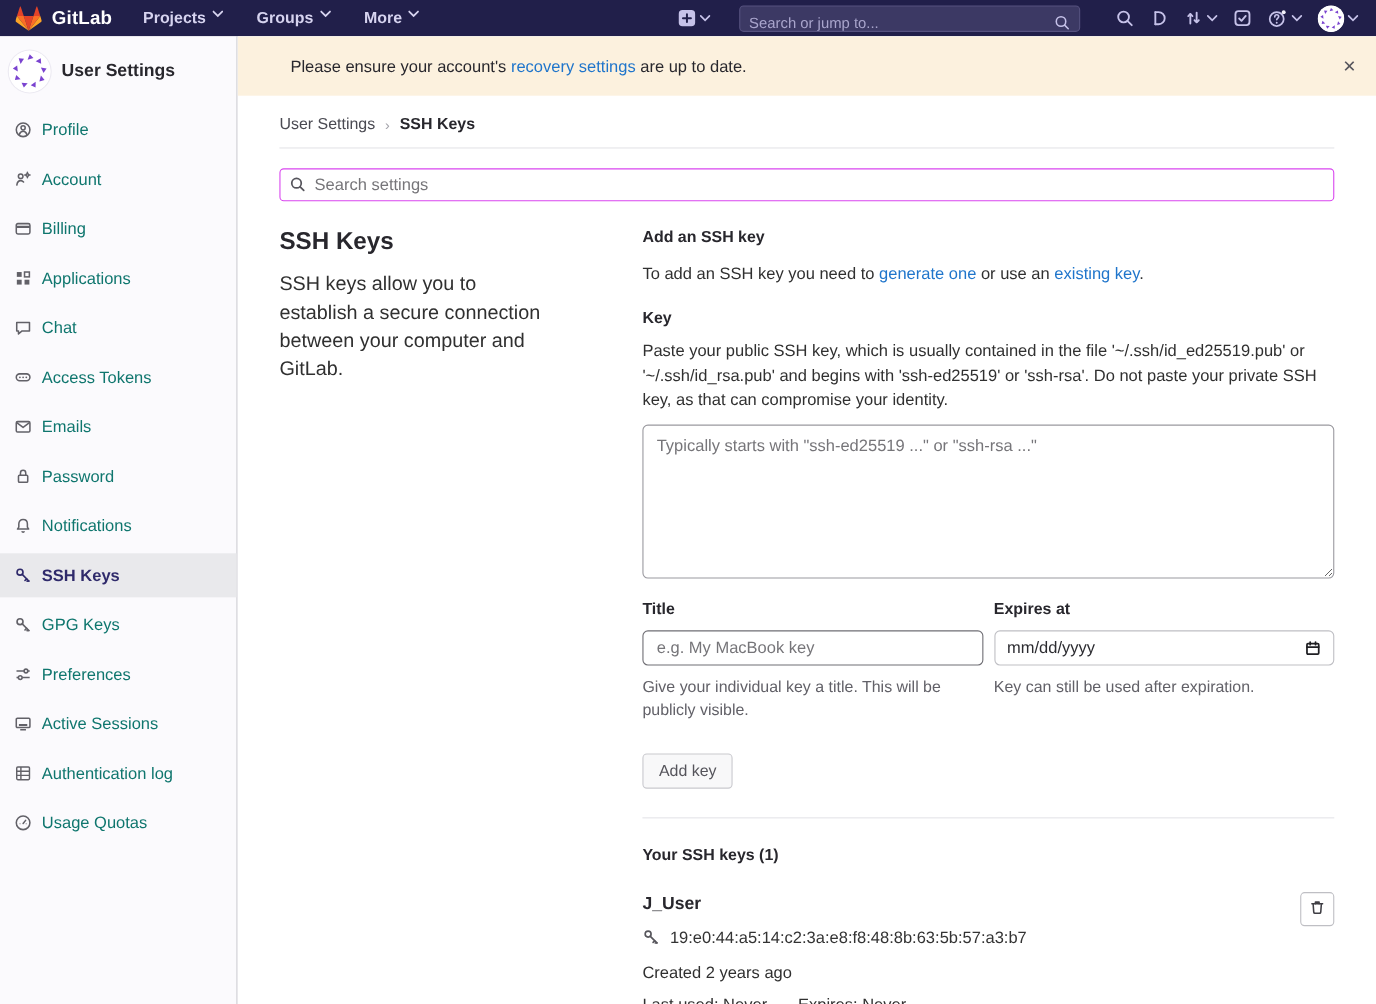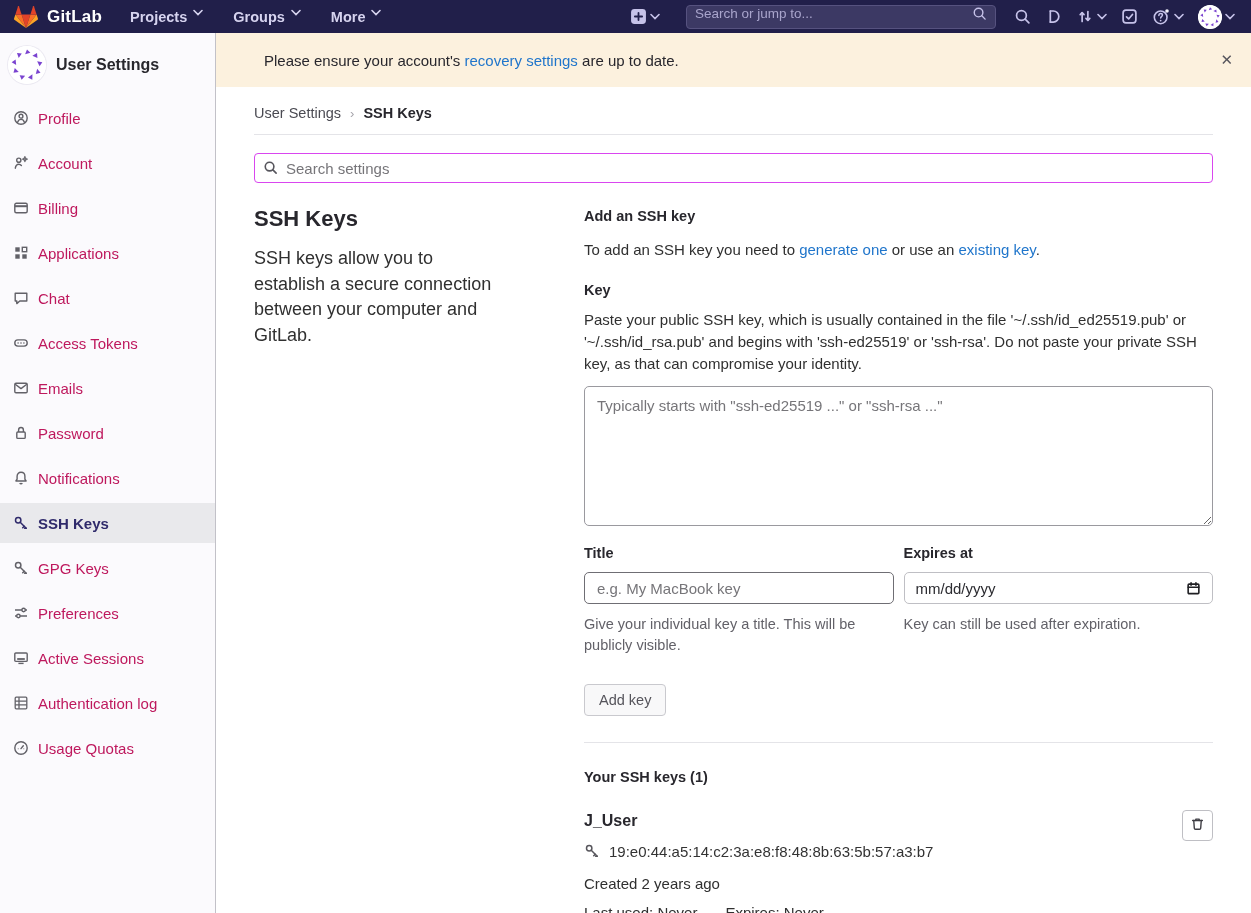--- a/index.html
+++ b/index.html
@@ -11,40 +11,40 @@
     padding:0 16px 0 14px; color:#cdc9e8; }
   .brand { display:flex; align-items:center; }
   .brand-text { color:#fff; font-size:17px; font-weight:700; margin-left:9px; letter-spacing:.2px; }
   .nav-menus { display:flex; align-items:center; margin-left:28px; gap:30px; }
   .nav-menu { display:flex; gap:6px; font-size:14.5px; font-weight:600;
     color:#d6d3ef; cursor:pointer; }
   .caret { display:inline-flex; }
   .nav-right { margin-left:auto; display:flex; align-items:center; gap:14px; }
   .plus-group { display:flex; align-items:center; gap:5px; margin-right:12px; }
   .nav-search { width:310px; height:24px; background:#3c3964; border:1px solid #56527f;
-    border-radius:4px; display:flex; align-items:flex-start; padding:0 8px; margin-right:4px; }
+    border-radius:4px; display:flex; align-items:flex-end; padding:0 8px; margin-right:18px; }
   .nav-search input { flex:1; background:transparent; border:none; outline:none;
     color:#e3e1f3; font-size:13.5px; font-family:inherit; }
   .nav-search input::placeholder { color:#a9a5cc; }
   .nav-icon { display:inline-flex; align-items:center; color:#c6c2e9; cursor:pointer; }
   .icon-group { display:flex; align-items:center; gap:3px; }
   .nav-avatar { width:24px; height:24px; border-radius:50%; background:#fff; overflow:hidden; }
 
   
   .app { display:flex; height:880px; }
 
   
   .sidebar { width:216px; background:#fbfafd; border-right:1px solid #c2c1c8; flex-shrink:0; }
   .sb-header { display:flex; align-items:center; padding:13px 16px 0 8px; }
   .sb-avatar { width:38px; height:38px; border-radius:50%; background:#fff; overflow:hidden;
     box-shadow:0 0 0 1px #eceaf2; }
   .sb-title { font-size:16px; font-weight:700; color:#28272d; margin-left:10px; }
   .sb-nav { margin-top:14px; }
   .sb-item { display:flex; align-items:center; height:40px; margin-bottom:5px;
-    padding-left:13px; font-size:15px; color:#be185d; cursor:pointer; }
+    padding-left:13px; font-size:15px; color:#0f766e; cursor:pointer; }
   .sb-item .sb-icon { display:inline-flex; width:16px; color:#626168; }
   .sb-item .sb-label { margin-left:9px; }
   .sb-item.active { background:#e9e9ec; color:#2f2a6b; font-weight:700; }
   .sb-item.active .sb-icon { color:#2f2a6b; }
 
   
   .main { flex:1; background:#fff; overflow:hidden; }
   .alert { background:#fcf1de; height:54px; display:flex; align-items:center;
     padding:0 18px 0 48px; font-size:15px; color:#28272d; }
   .alert a { color:#1f75cb; text-decoration:none; cursor:pointer; }

